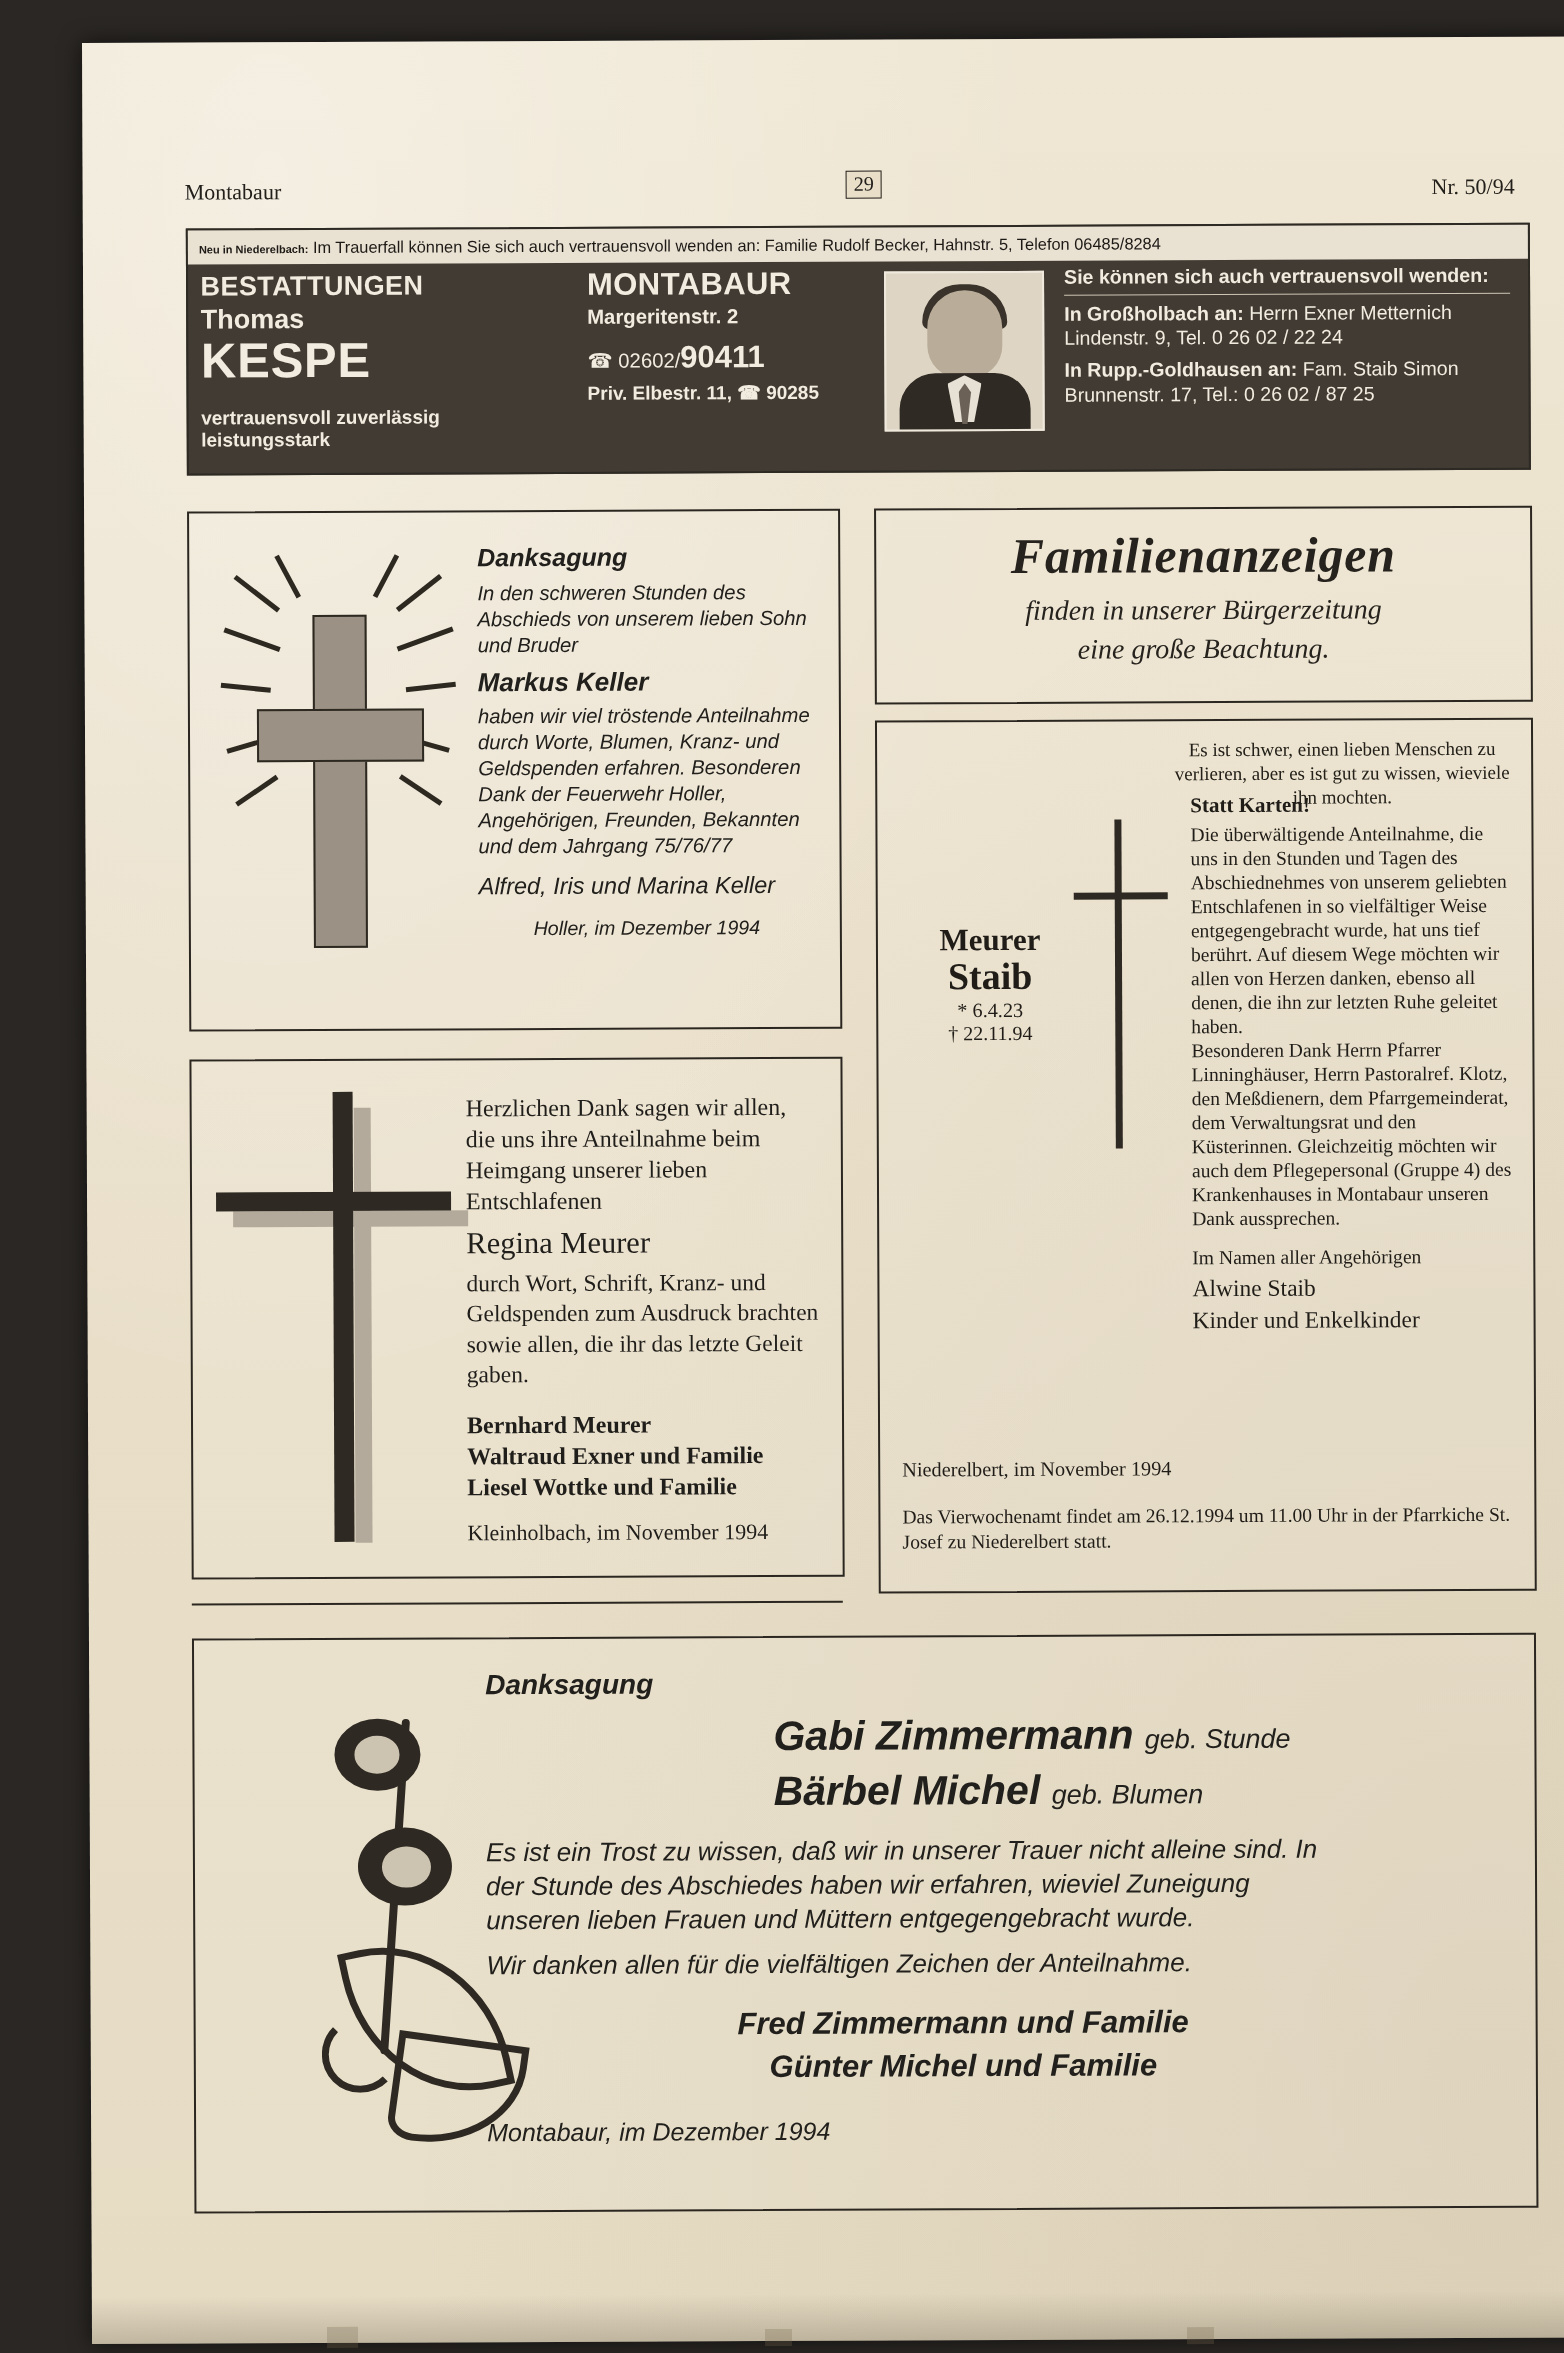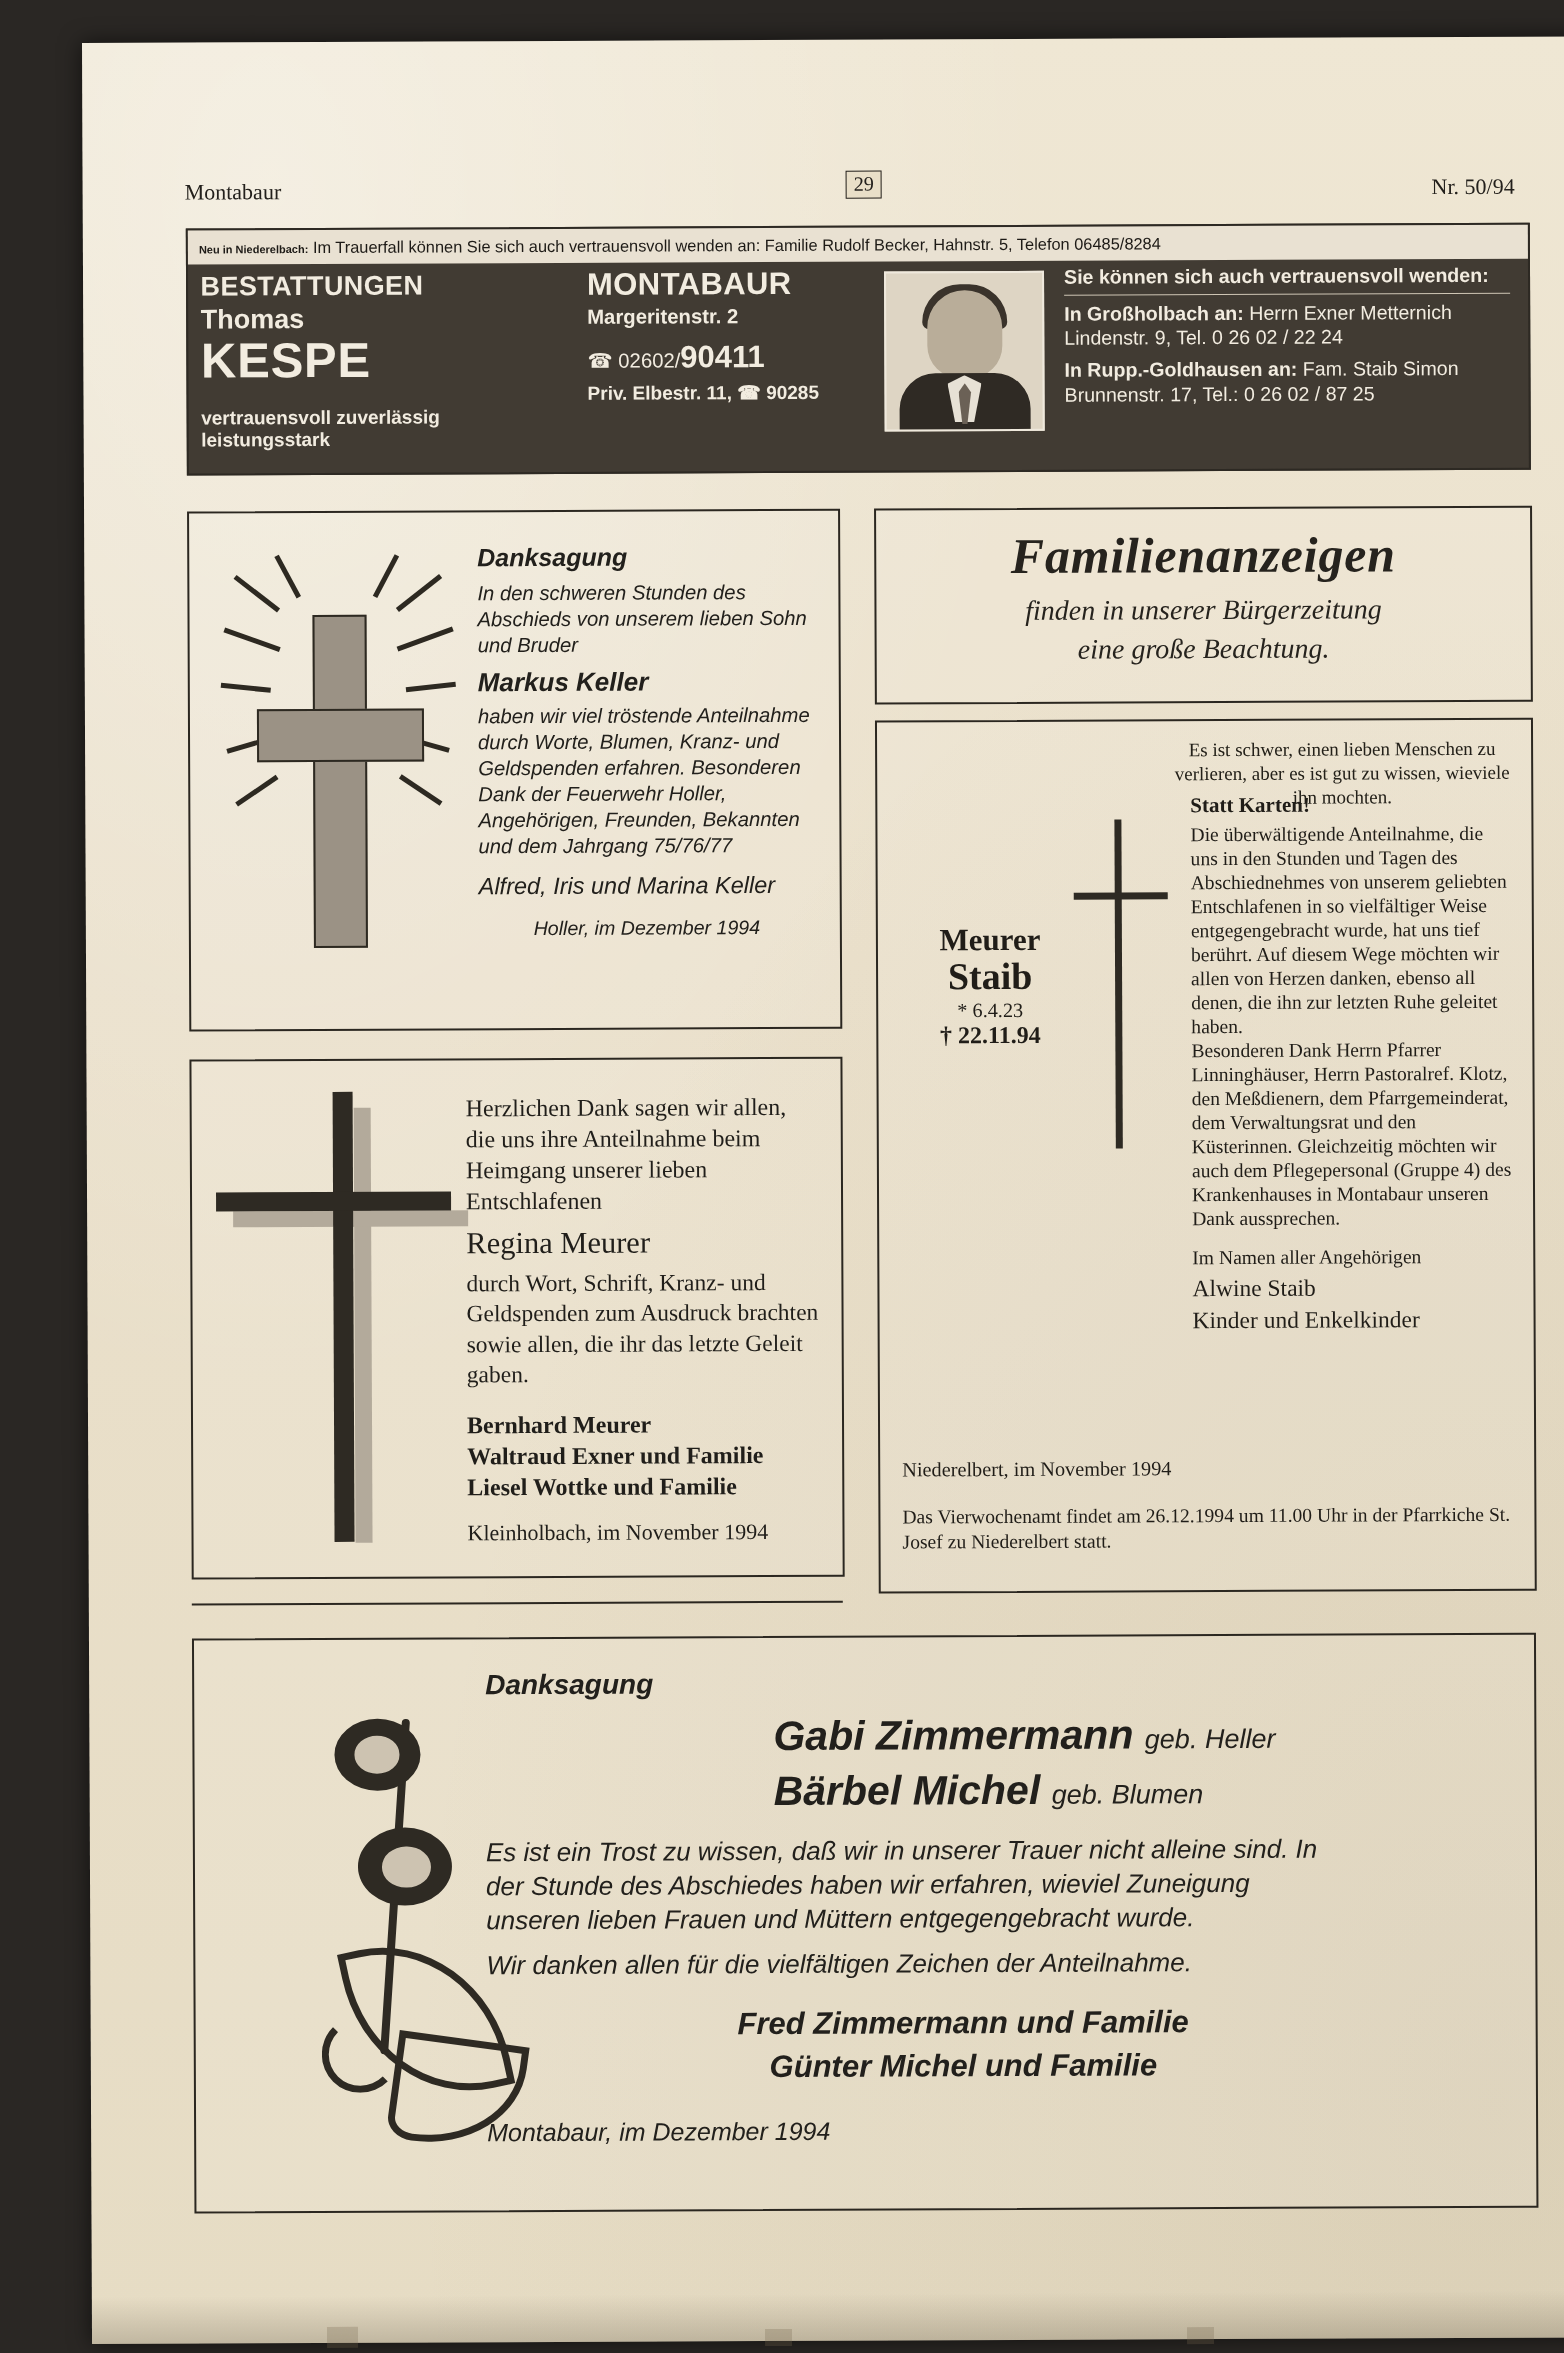--- a/index.html
+++ b/index.html
@@ -145,21 +145,21 @@
     position:absolute;left:297px;top:17px;width:336px;text-align:center;
     font-family:"Liberation Serif",serif;font-size:19px;line-height:24px;color:#232019;
   }
   .staib .nm{
     position:absolute;left:22px;top:200px;width:180px;text-align:center;
     font-family:"Liberation Serif",serif;color:#201d18;
   }
   .staib .nm .n1{font-size:31px;font-weight:bold;line-height:36px;}
   .staib .nm .n2{font-size:38px;font-weight:bold;line-height:36px;}
   .staib .nm .d1{font-size:20.3px;margin-top:4.7px;}
-  .staib .nm .d2{font-size:24px;font-weight:bold;}
+  .staib .nm .d2{font-size:20px;}
   .staib-cross{position:absolute;left:196px;top:98px;width:94px;height:329px;}
   .sc-v{position:absolute;left:41px;top:0;width:7px;height:329px;background:#2e2a23;}
   .sc-h{position:absolute;left:0;top:73px;width:94px;height:7px;background:#2e2a23;}
   .staib .body{
     position:absolute;left:313px;top:72px;width:321px;
     font-family:"Liberation Serif",serif;color:#201d18;
   }
   .staib .body .bt{font-size:21px;font-weight:bold;margin-bottom:4.7px;}
   .staib .body .bp{font-size:19.6px;line-height:24px;}
   .staib .body .sp{height:15.6px;}
@@ -350,21 +350,21 @@
         <div class="fl-b1"></div>
         <div class="fl-b2"></div>
         <div class="fl-leaf"></div>
         <div class="fl-curl"></div>
         <div class="fl-leaf2"></div>
       </div>
 
       <div class="d-title">Danksagung</div>
       <div class="n1">
         <em>Gabi Zimmermann</em>
-        <span>geb. Heller</span>
+        <span>geb. Stunde</span>
       </div>
       <div class="n2">
         <em>Bärbel Michel</em>
         <span>geb. Blumen</span>
       </div>
       <div class="p1">Es ist ein Trost zu wissen, daß wir in unserer Trauer nicht alleine sind. In der Stunde des Abschiedes haben wir erfahren, wieviel Zuneigung unseren lieben Frauen und Müttern entgegengebracht wurde.</div>
       <div class="p2">Wir danken allen für die vielfältigen Zeichen der Anteilnahme.</div>
       <div class="s1">Fred Zimmermann und Familie</div>
       <div class="s2">Günter Michel und Familie</div>
       <div class="place">Montabaur, im Dezember 1994</div>

